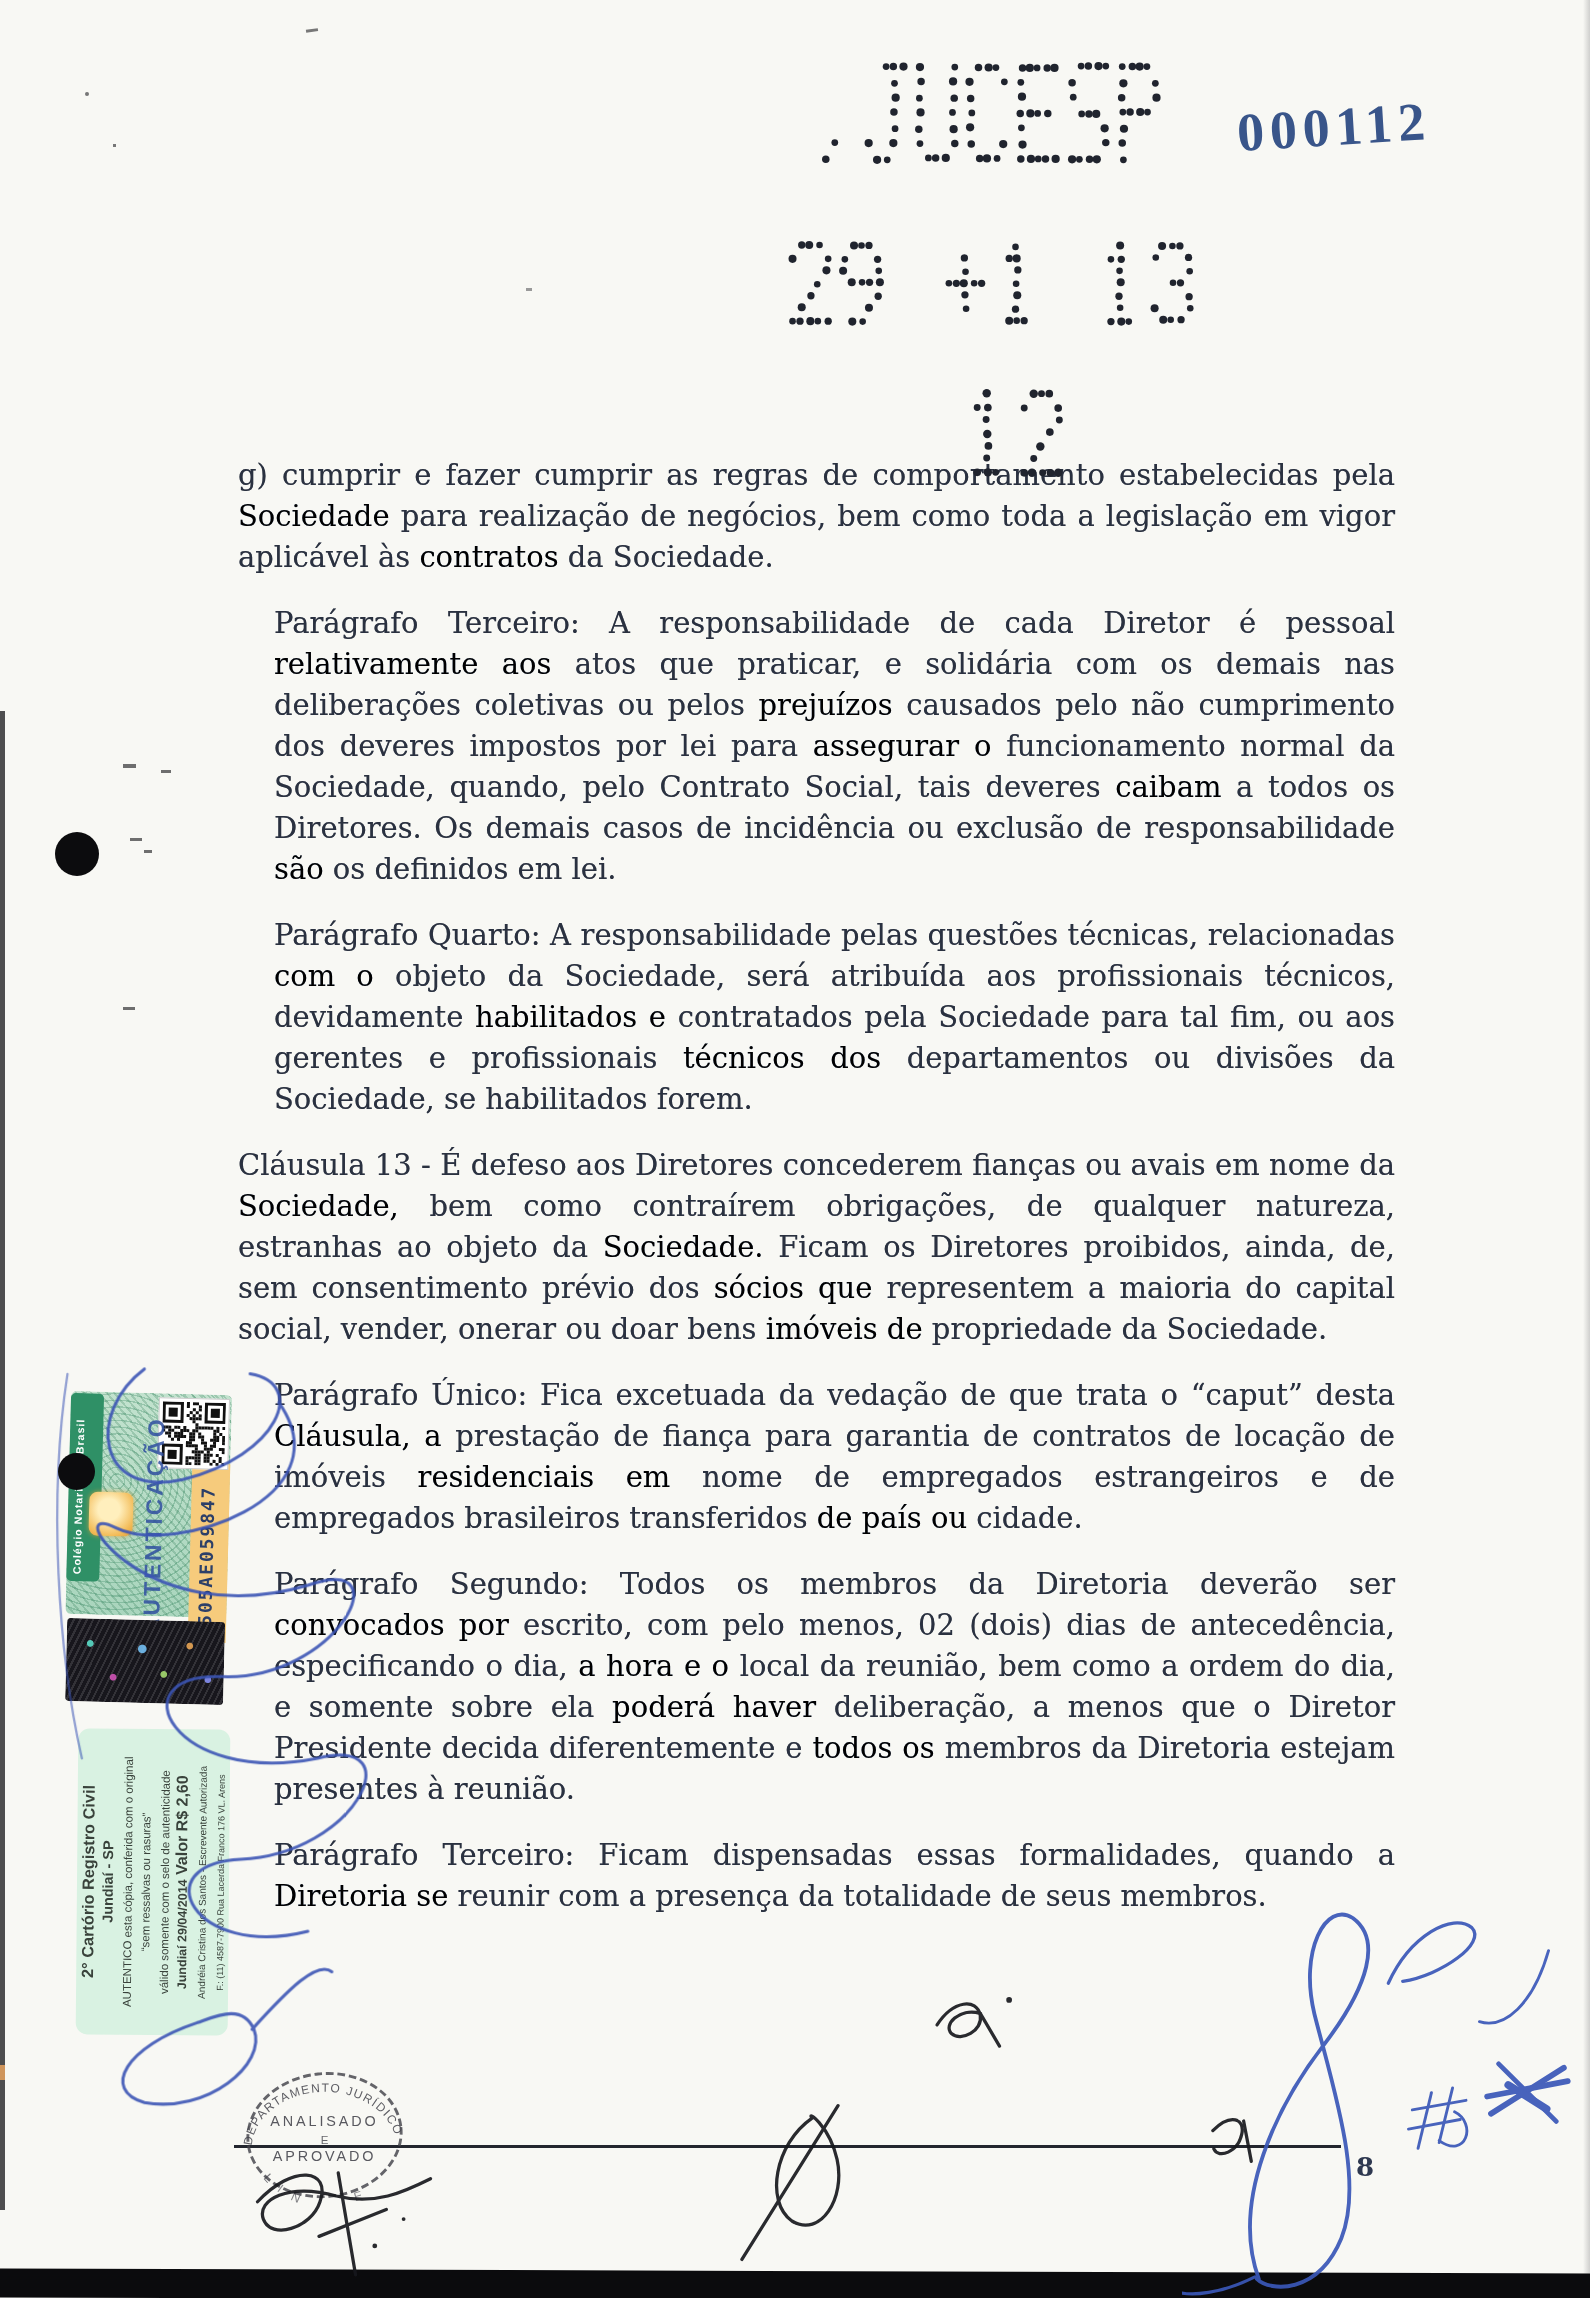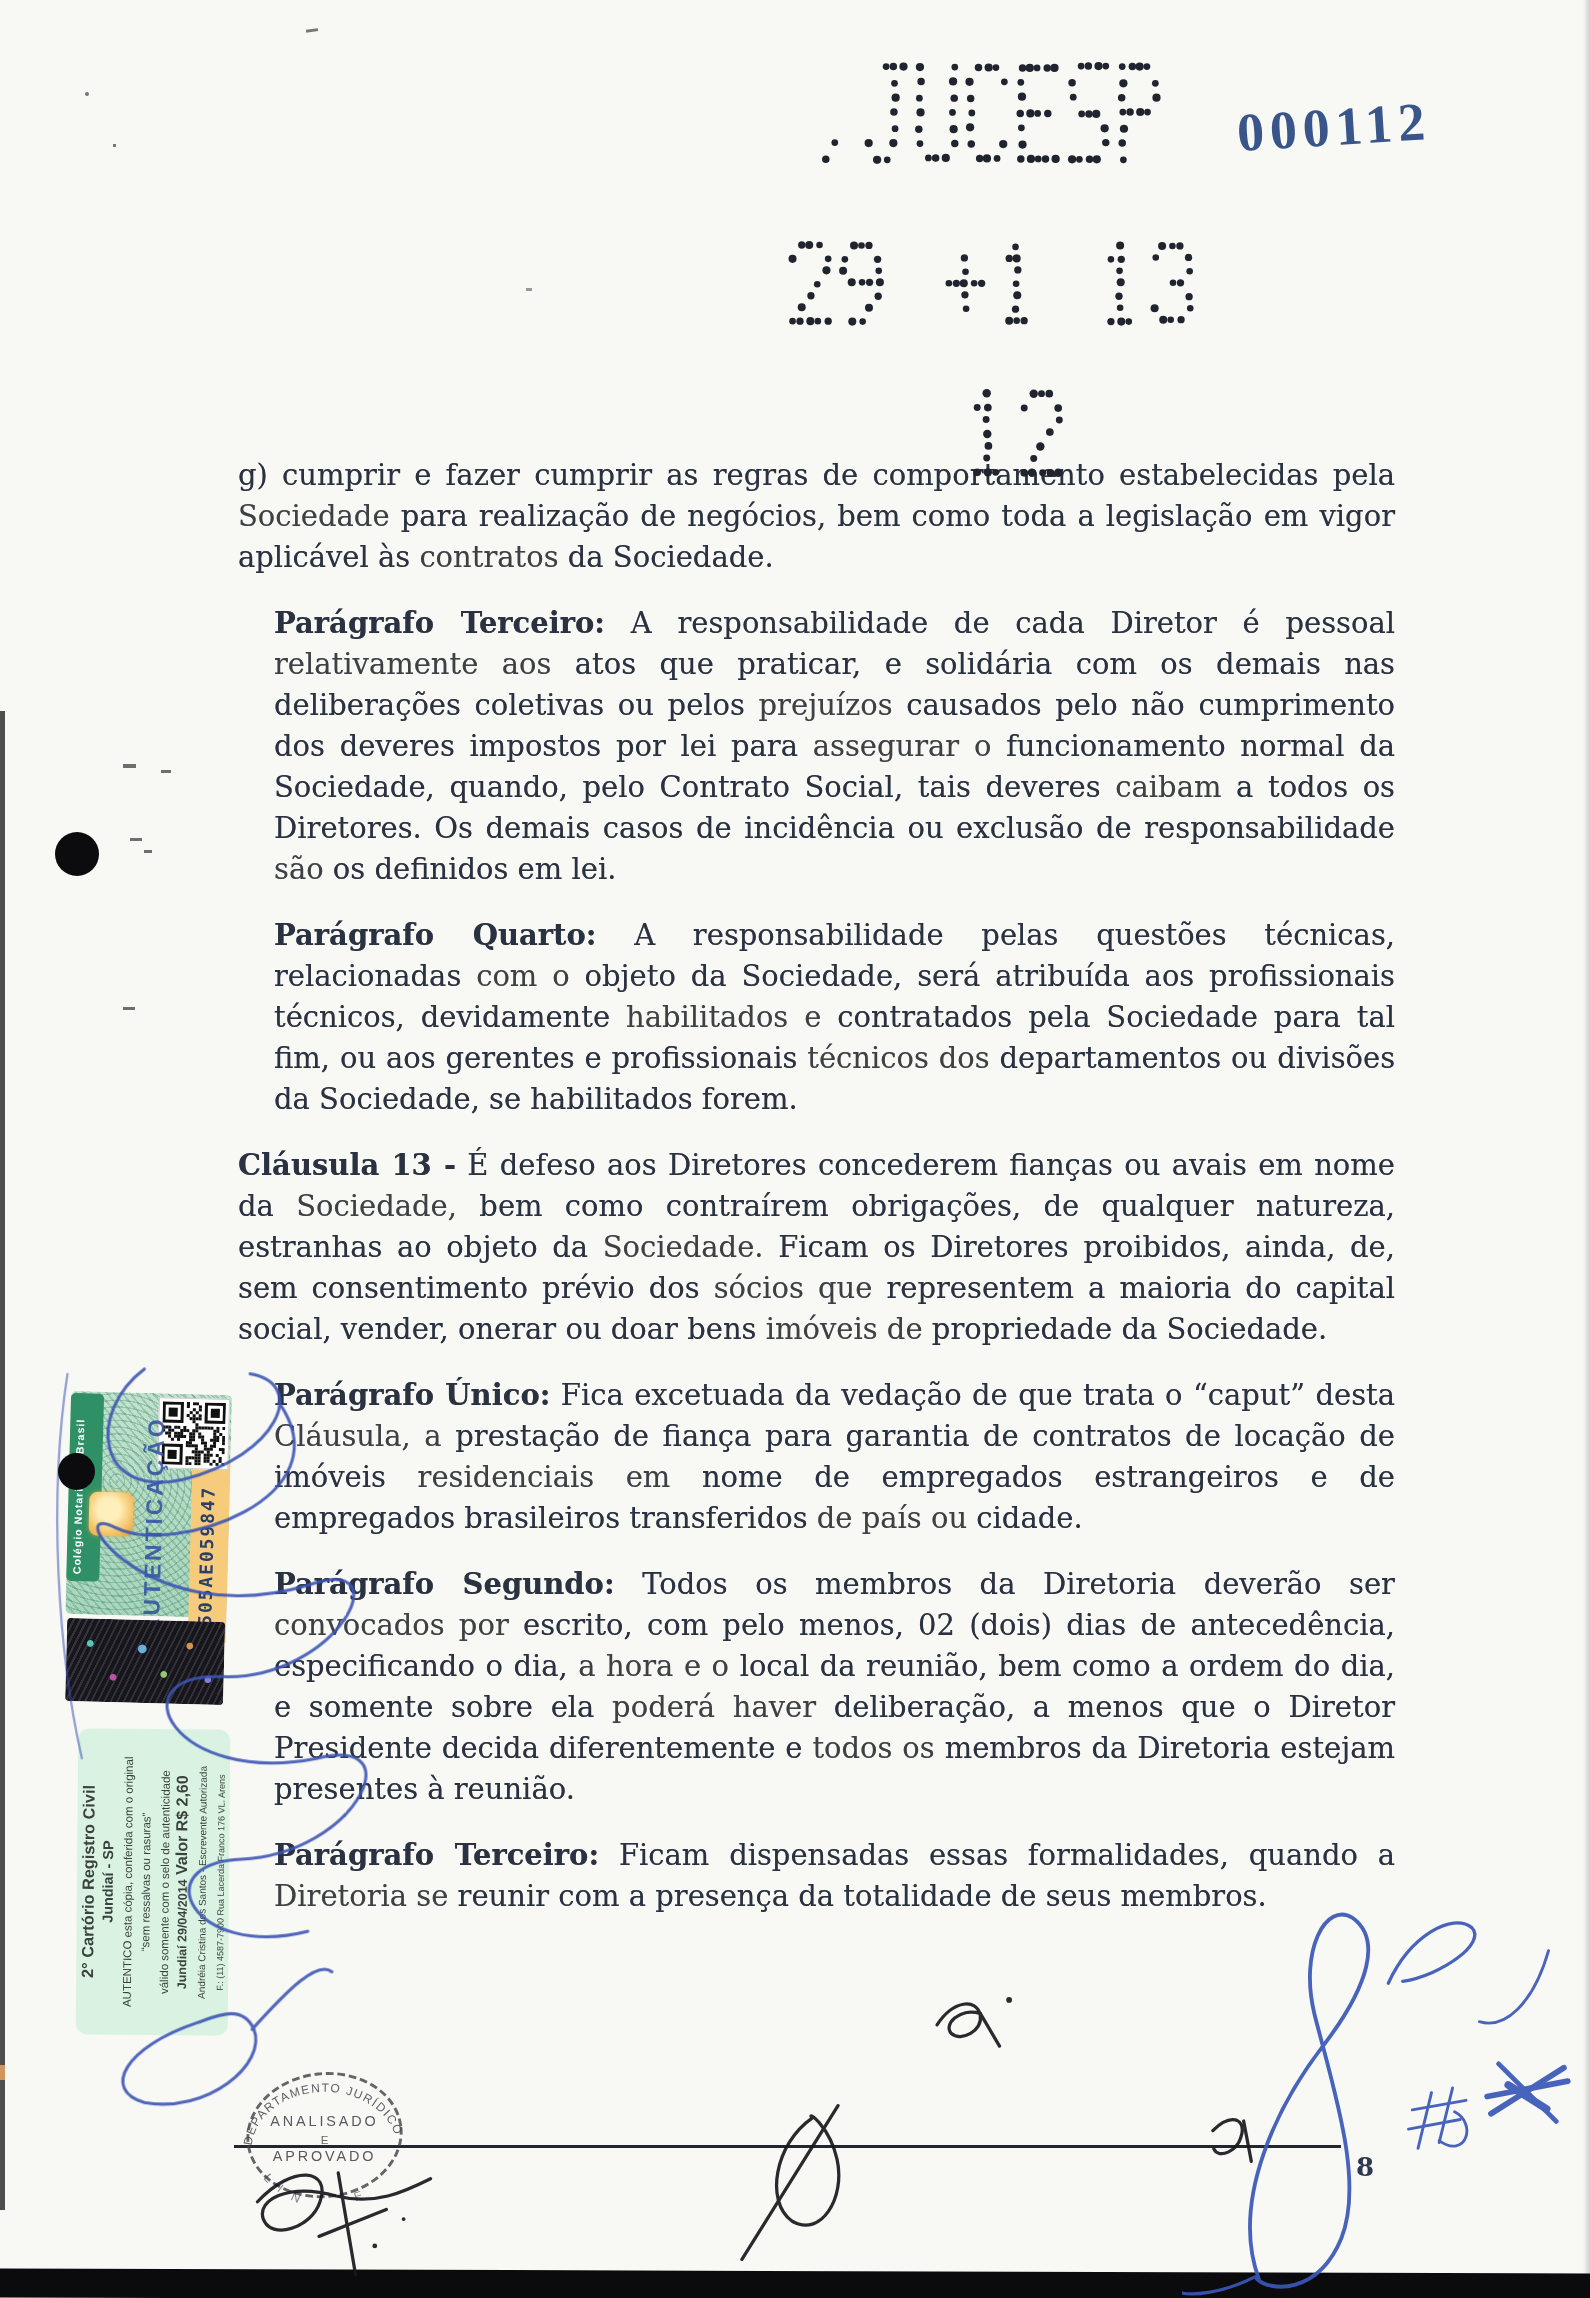--- a/index.html
+++ b/index.html
@@ -3,22 +3,22 @@
 <meta charset="utf-8">
 <style>
   html,body{margin:0;padding:0;background:#d8d8d6;}
   .page{position:relative;width:1591px;height:2299px;background:#f8f8f4;overflow:hidden;
         font-family:"DejaVu Serif", serif;}
   
   .body-text{position:absolute;left:238px;top:455px;width:1157px;z-index:2;}
   .para{margin:0 0 25px 0;font-size:29px;line-height:41px;text-align:justify;
         color:#2a3140;text-shadow:0 0 0.5px rgba(42,49,64,.55);}
   .para.ind{margin-left:36px;}
-  .para b{font-weight:bold;}
-  .para .bw{color:#404040;text-shadow:0 0 0.5px rgba(65,105,168,.5);}
+  .para b{font-weight:normal;}
+  .para .bw{color:#000000;text-shadow:0 0 0.5px rgba(65,105,168,.5);}
   
   .dotm{position:absolute;z-index:3;}
   
   .doc-number{position:absolute;left:1237px;top:96px;z-index:3;
       font-family:"Liberation Serif", serif;font-weight:bold;font-size:54px;
       color:#39558a;letter-spacing:5.8px;transform:rotate(-3.5deg);}
   
   .speck{position:absolute;background:#777;}
   .left-strip{position:absolute;left:0;top:711px;width:4.8px;height:1499px;background:#1d1d20;opacity:.78;}
   .right-strip{position:absolute;right:0;top:0;width:7.7px;height:2299px;

